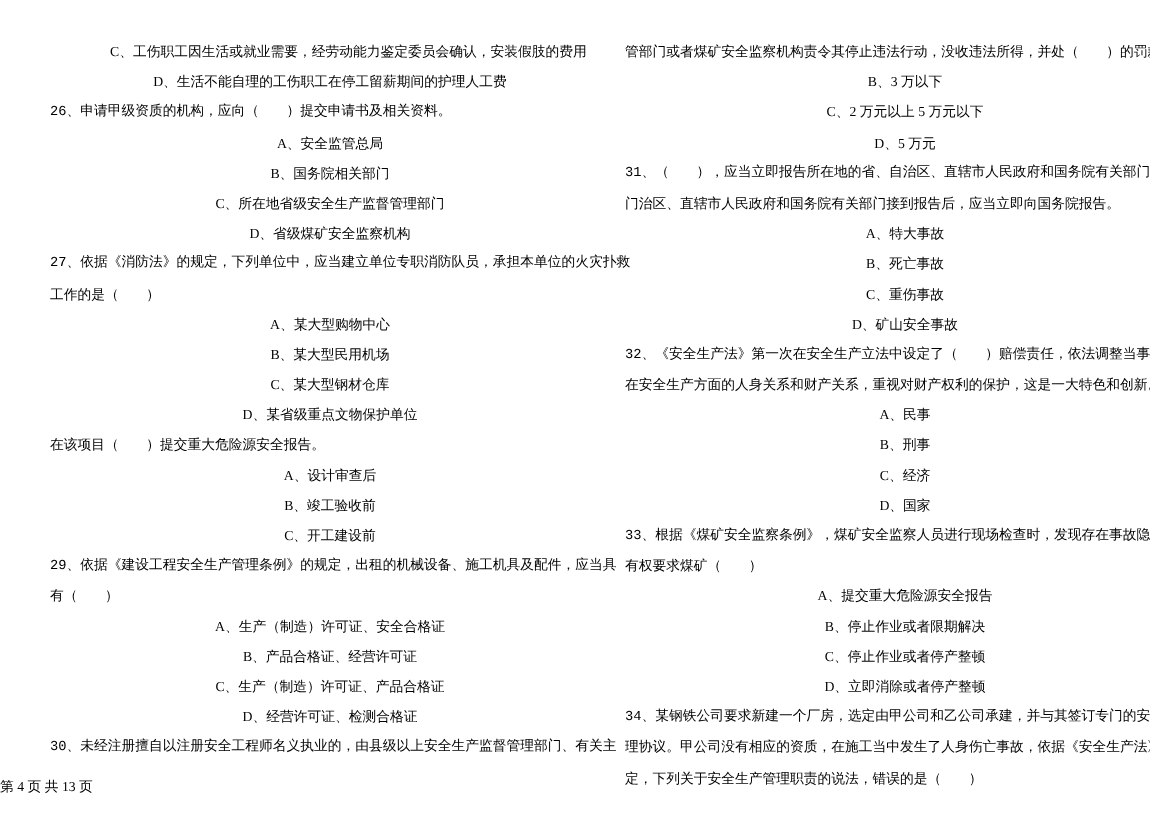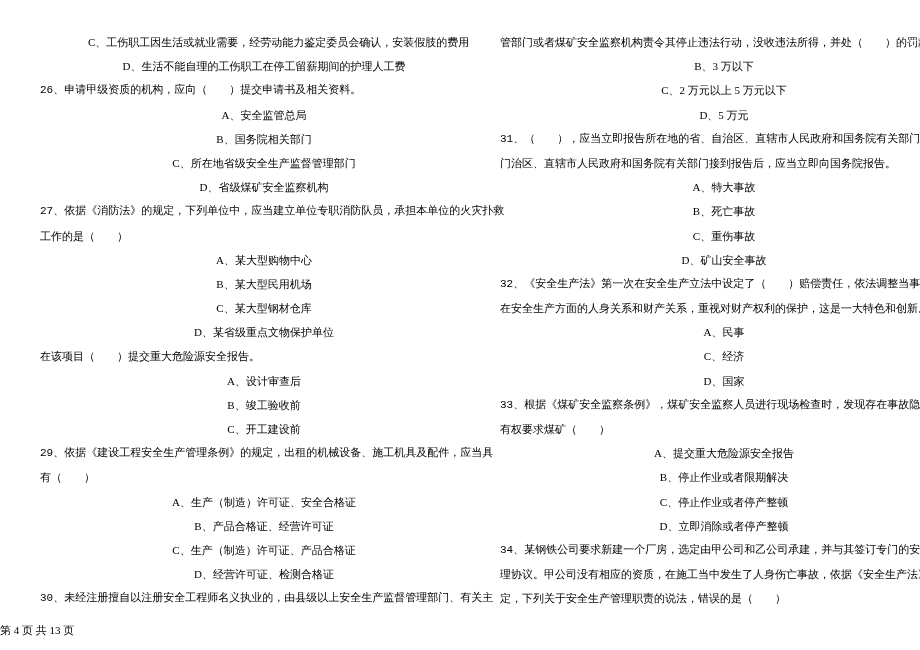--- a/index.html
+++ b/index.html
@@ -88,20 +88,21 @@
     <div class="line indent-1">D、5 万元</div>
     <div class="line indent-q">31、（　　），应当立即报告所在地的省、自治区、直辖市人民政府和国务院有关部门，省、</div>
     <div class="line indent-cont">门治区、直辖市人民政府和国务院有关部门接到报告后，应当立即向国务院报告。</div>
     <div class="line indent-1">A、特大事故</div>
     <div class="line indent-1">B、死亡事故</div>
     <div class="line indent-1">C、重伤事故</div>
     <div class="line indent-1">D、矿山安全事故</div>
     <div class="line indent-q">32、《安全生产法》第一次在安全生产立法中设定了（　　）赔偿责任，依法调整当事人之间</div>
     <div class="line indent-cont">在安全生产方面的人身关系和财产关系，重视对财产权利的保护，这是一大特色和创新。</div>
     <div class="line indent-1">A、民事</div>
+    <div class="line indent-1">B、刑事</div>
     <div class="line indent-1">C、经济</div>
     <div class="line indent-1">D、国家</div>
     <div class="line indent-q">33、根据《煤矿安全监察条例》，煤矿安全监察人员进行现场检查时，发现存在事故隐患的，</div>
     <div class="line indent-cont">有权要求煤矿（　　）</div>
     <div class="line indent-1">A、提交重大危险源安全报告</div>
     <div class="line indent-1">B、停止作业或者限期解决</div>
     <div class="line indent-1">C、停止作业或者停产整顿</div>
     <div class="line indent-1">D、立即消除或者停产整顿</div>
     <div class="line indent-q">34、某钢铁公司要求新建一个厂房，选定由甲公司和乙公司承建，并与其签订专门的安全生产管</div>
     <div class="line indent-cont">理协议。甲公司没有相应的资质，在施工当中发生了人身伤亡事故，依据《安全生产法》的规</div>

